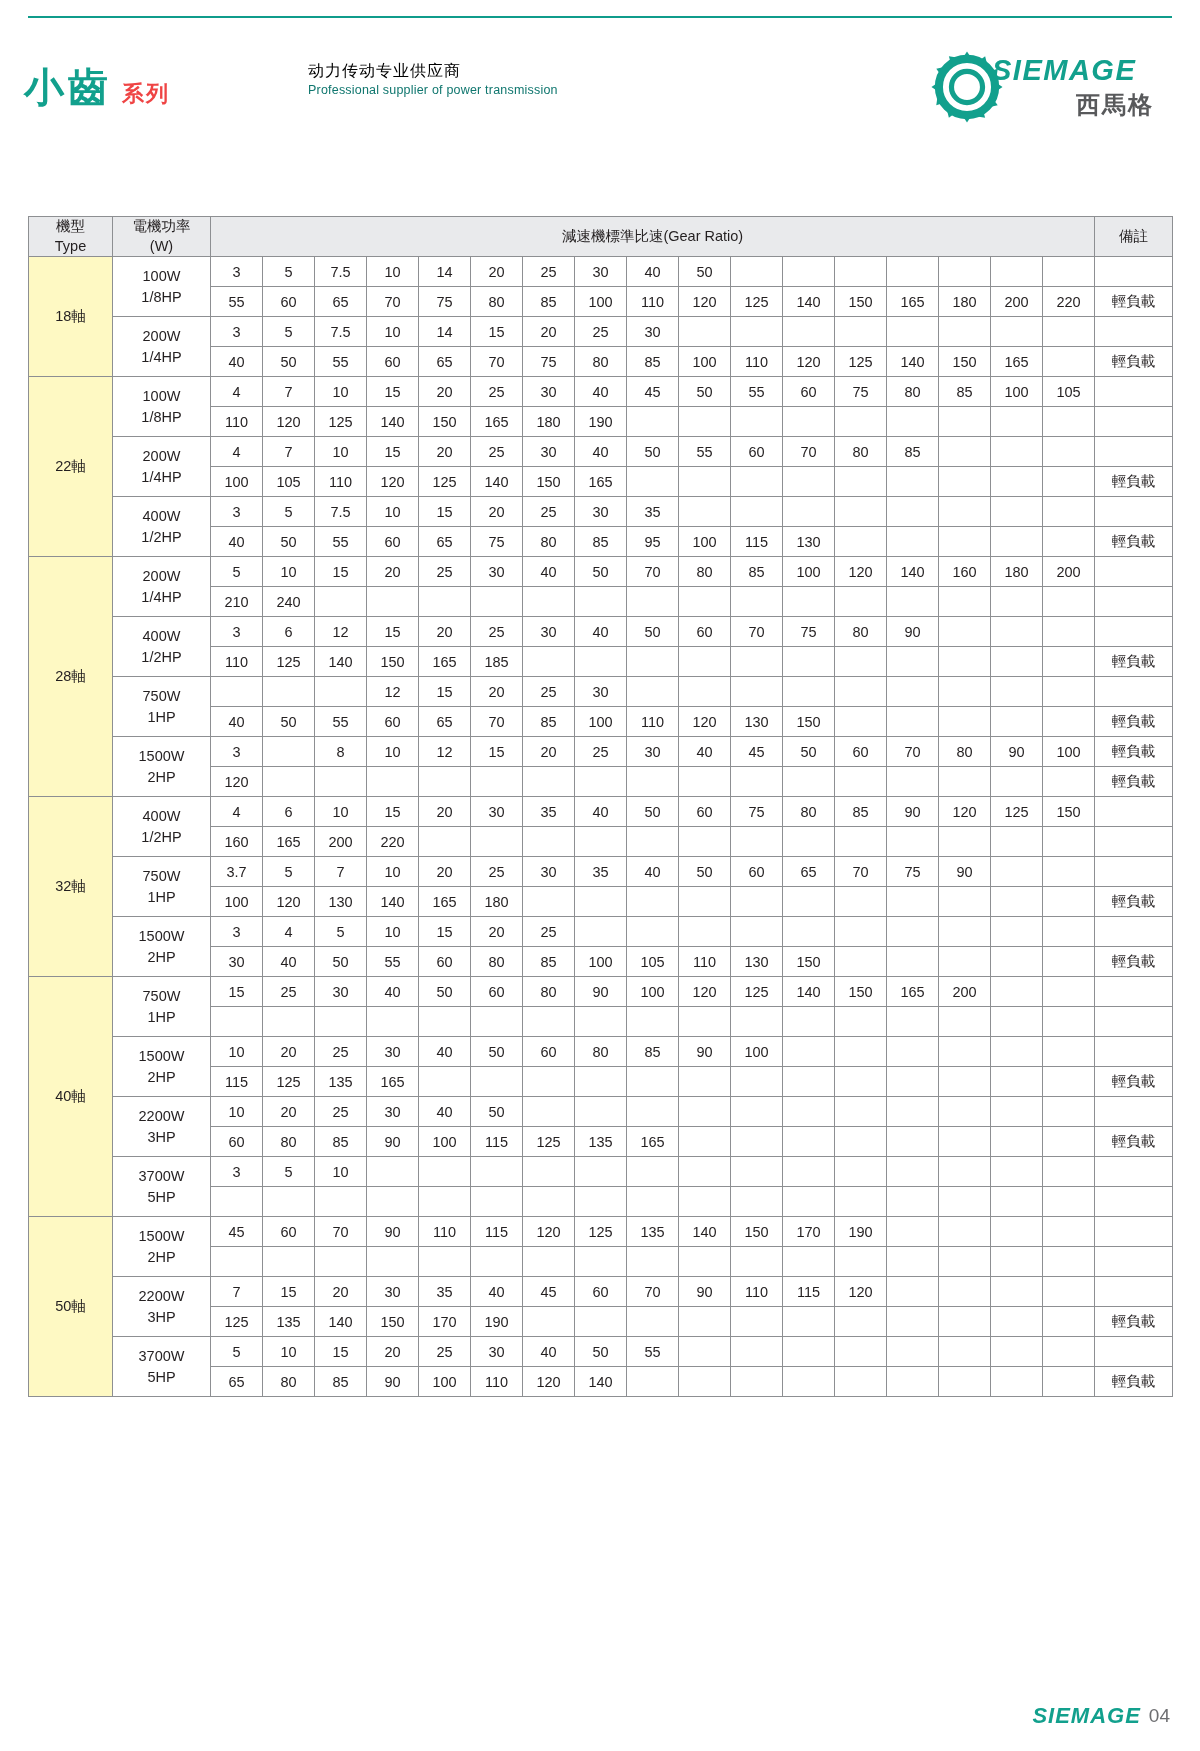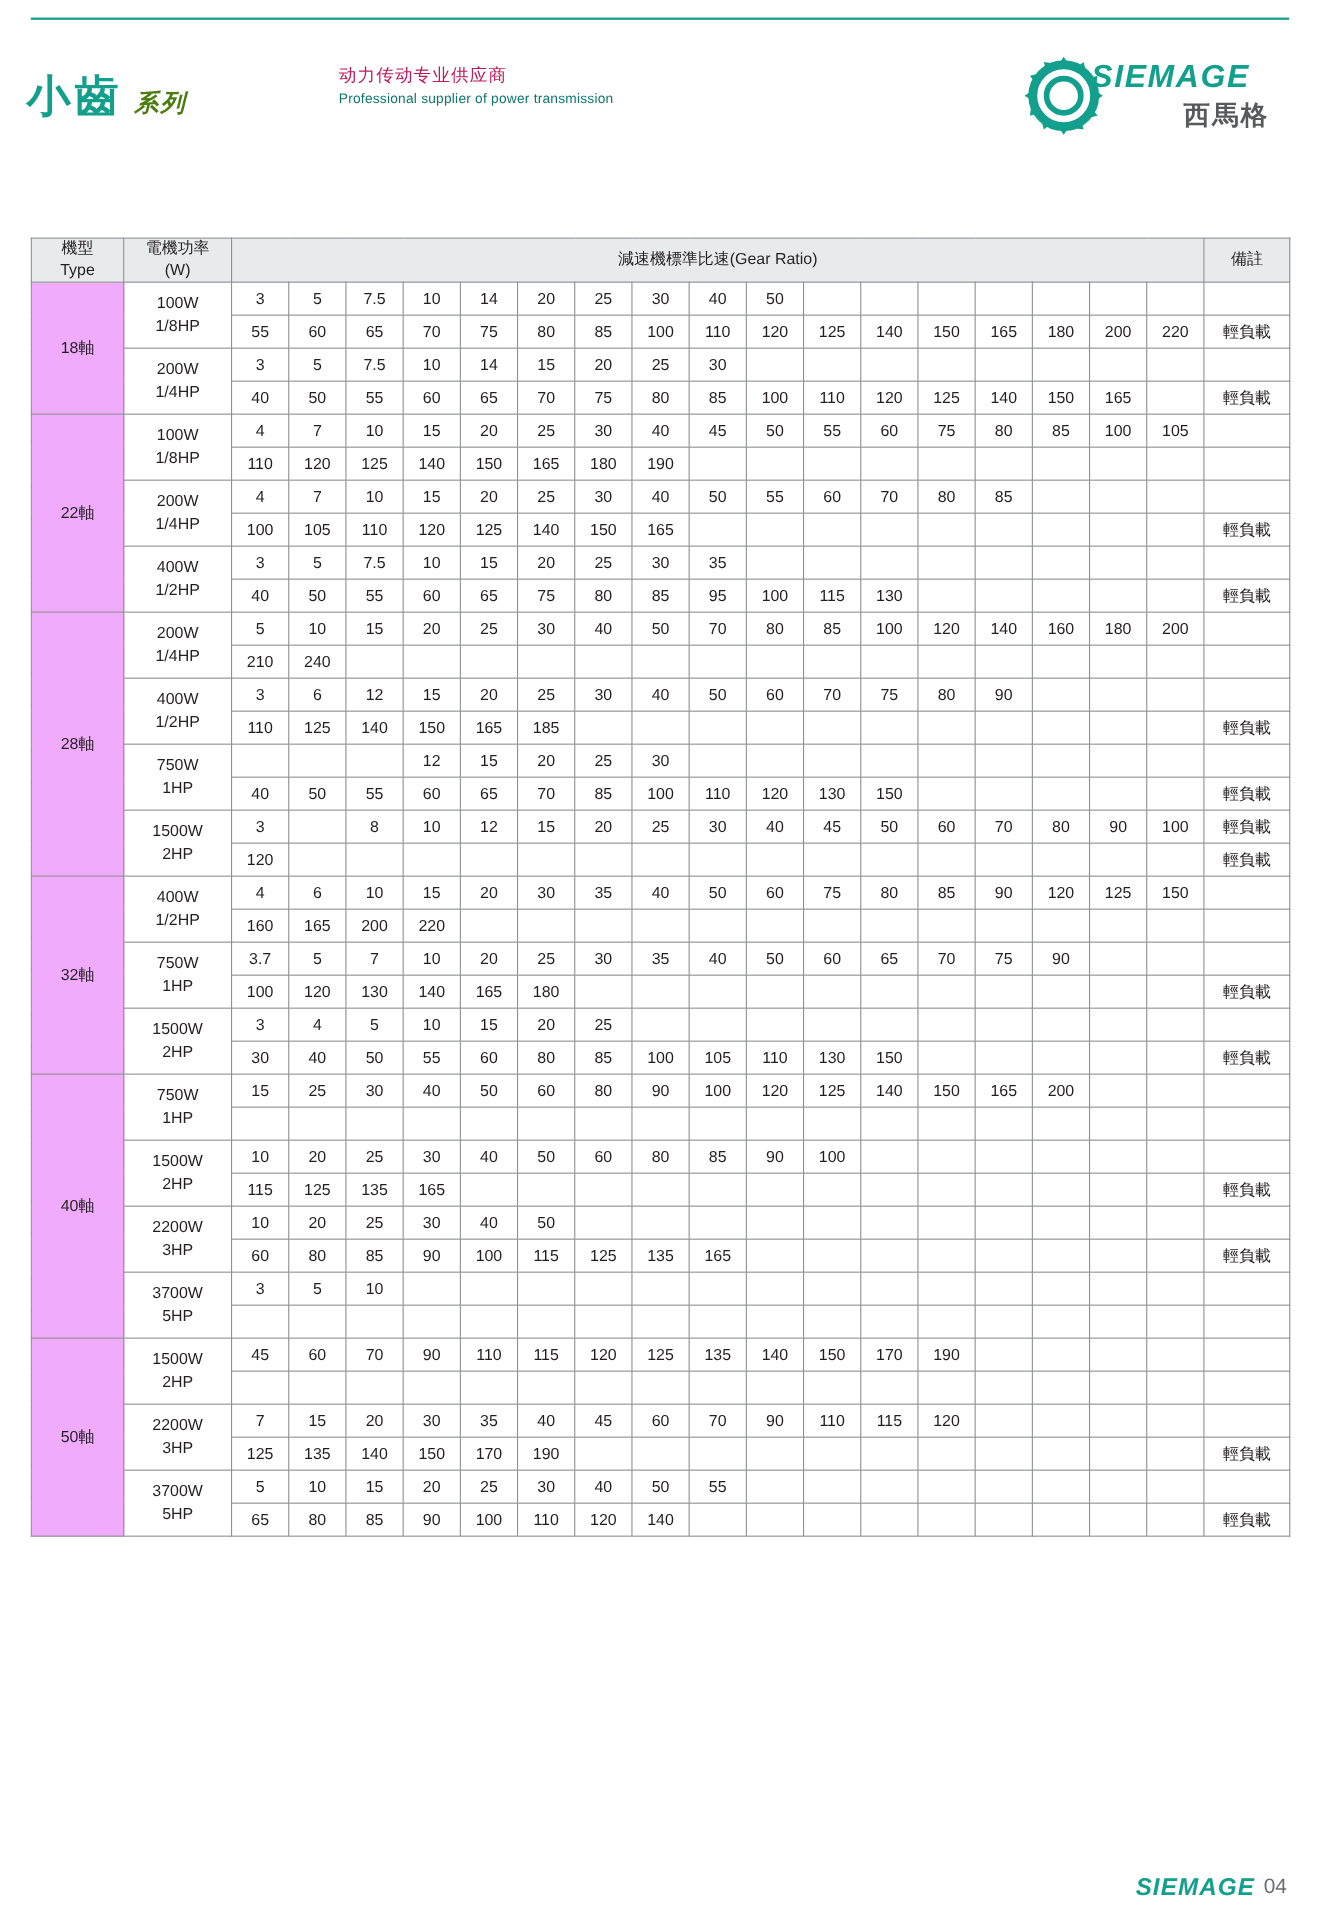--- a/index.html
+++ b/index.html
@@ -37,33 +37,32 @@
     font-family: "DejaVu Sans", sans-serif;
     font-size: 40px;
     font-weight: bold;
     color: #12a08d;
     letter-spacing: 4px;
   }
   .brand-series .small {
     font-family: "DejaVu Sans", sans-serif;
     font-size: 22px;
     font-weight: bold;
-    color: #4d7c0f;
+    color: #ef4444;
     letter-spacing: 2px;
-    font-style: italic;
   }
   .tagline {
     position: absolute;
     left: 292px; top: 26px;
     line-height: 1.35;
   }
   .tagline .cn {
-    font-family: Liberation Mono, monospace;
+    font-family: Liberation Sans, sans-serif;
     font-size: 16px;
-    color: #be185d;
+    color: #000000;
     letter-spacing: 1px;
   }
   .tagline .en {
     font-family: "Liberation Sans", sans-serif;
     font-size: 12.5px;
     color: #0f766e;
     letter-spacing: 0.2px;
   }
 
   
@@ -153,21 +152,21 @@
   }
   thead th {
     background: #e9eaec;
     font-weight: normal;
     font-family: "DejaVu Sans", sans-serif;
     font-size: 14.5px;
     height: 70px;
     line-height: 1.35;
   }
   td.typecell {
-    background: #f0abfc;
+    background: #fef9c3;
     font-family: "DejaVu Sans", sans-serif;
     font-size: 14.5px;
   }
   td.powercell {
     font-family: "Liberation Sans", sans-serif;
     font-size: 14px;
     line-height: 1.4;
   }
   td.remark {
     font-family: "DejaVu Sans", sans-serif;

